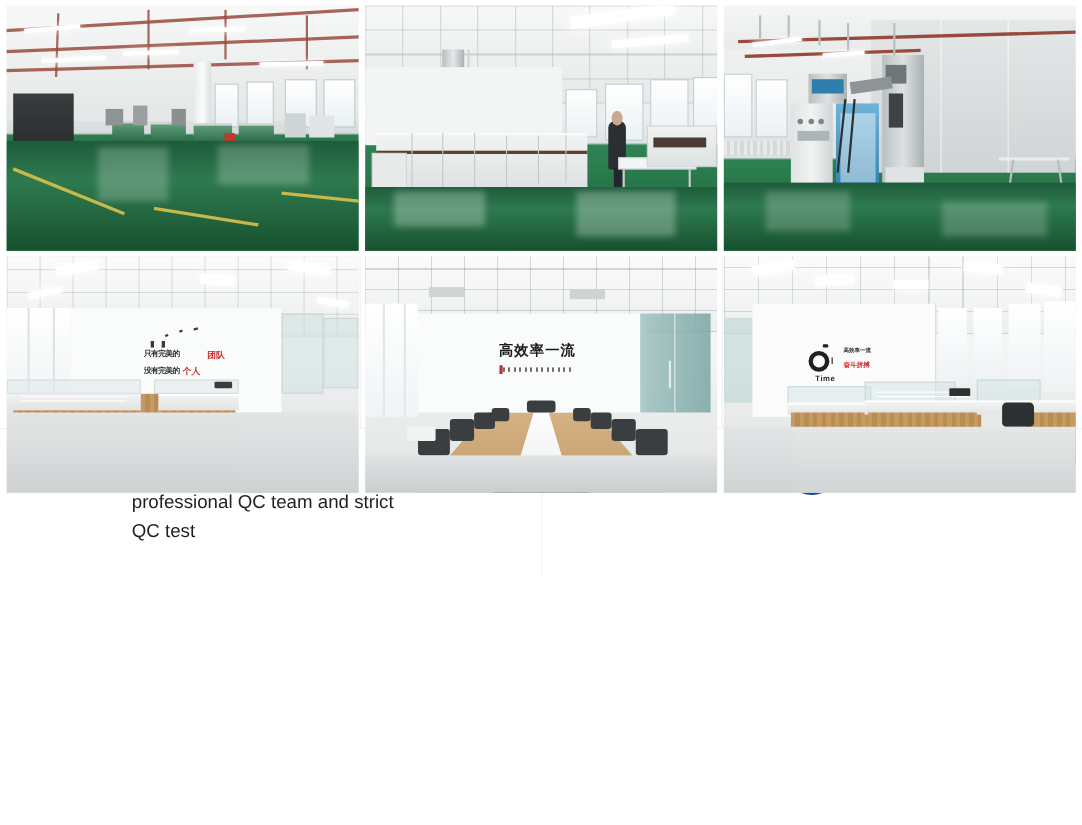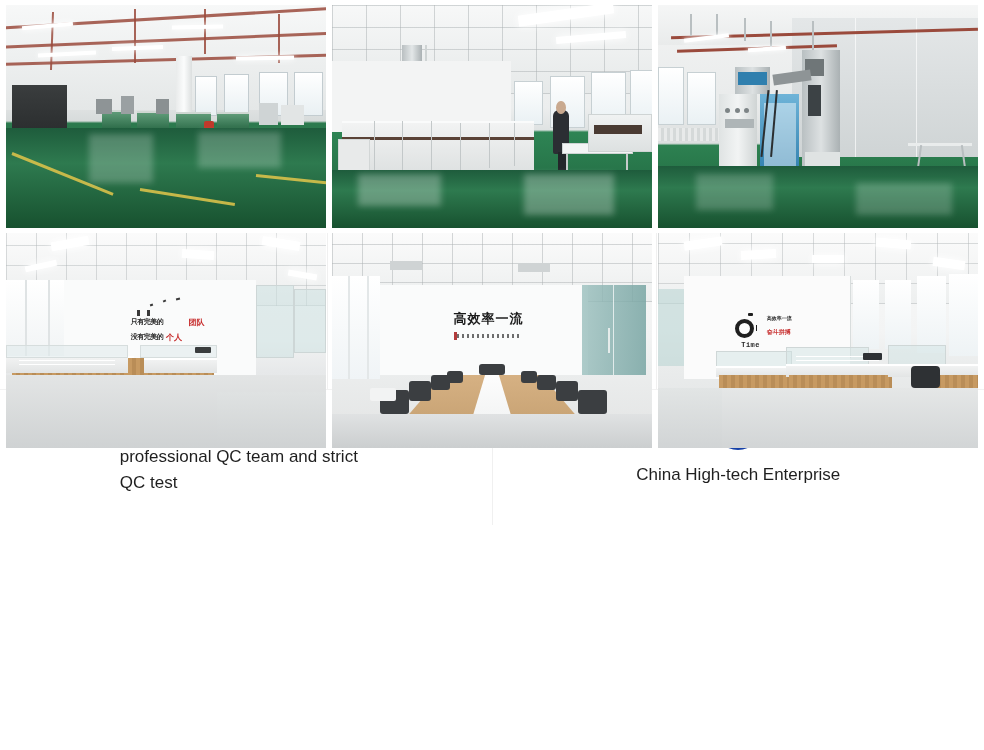--- a/index.html
+++ b/index.html
@@ -7,21 +7,21 @@
     width: 984px; height: 750px;
     background: #ffffff;
     font-family: "Liberation Sans", sans-serif;
     overflow: hidden;
   }
   .page { position: relative; width: 984px; height: 750px; background: #ffffff; }
 
   
   .photo-row { display: flex; width: 984px; gap: 6px; padding: 0 6px; }
   .photo-row.top { height: 228px; padding-top: 5px; }
-  .photo-row.bottom { height: 220px; padding-top: 5px; font-family: Liberation Mono, monospace; }
+  .photo-row.bottom { height: 220px; padding-top: 5px; }
   .photo {
     position: relative; flex: 1 1 0; overflow: hidden;
     background: #d8dcdd;
   }
   .photo .scene { position: absolute; inset: 0; }
   .floorG {
     position: absolute; left: 0; right: 0; bottom: 0;
     background: linear-gradient(#1e5c3c, #2e7a4f 35%, #17512f 100%);
   }
   .wall { position: absolute; background: #eceeef; }
@@ -354,21 +354,20 @@
 
 
       <div class="cell c6 divL">
         <div class="badge-wrap">
           <div class="badge-ring"></div>
           <svg class="badge-flame" width="26" height="26" viewBox="0 0 26 26">
             <path d="M15.5 2.5c2.2 3.3 3.4 6.6 2.6 10.2-.7 3.3-3 5.6-6.1 6.6-.5.2-.6-.2-.3-.5 1.7-1.6 2.5-3.4 2.2-5.3-.2-1.3-.9-2.4-1.9-3.6-.3-.4-.8-.1-.7.3.4 1.7.2 3.2-.8 4.6-.9 1.3-2.4 2-3.9 1.9-.4 0-.5.3-.2.6 2.1 2 4.8 2.9 7.5 2.4.4-.1.6.3.2.6-1.9 1.3-4.1 1.8-6.3 1.3-.4-.1-.6.3-.2.6 1.3 1 2.9 1.5 4.5 1.4" fill="none" stroke="#d32f2f" stroke-width="1.6" stroke-linecap="round"></path>
             <path d="M13.4 6.4c1.5 2 2.2 4 1.7 6.1-.5 2-1.9 3.4-3.8 4.1" fill="none" stroke="#d32f2f" stroke-width="2.4" stroke-linecap="round"></path>
           </svg>
         </div>
-        <div class="stat-desc">China High-tech Enterprise</div>
       </div>
     </div>
   </div>
 
   <div class="photo-row bottom">
 
     <div class="photo p4">
       <div class="scene">
         <div class="ceiling"></div>
         <div class="lightpan" style="left:14%;top:3%;width:12%;height:4%;transform:rotate(-10deg);"></div>

